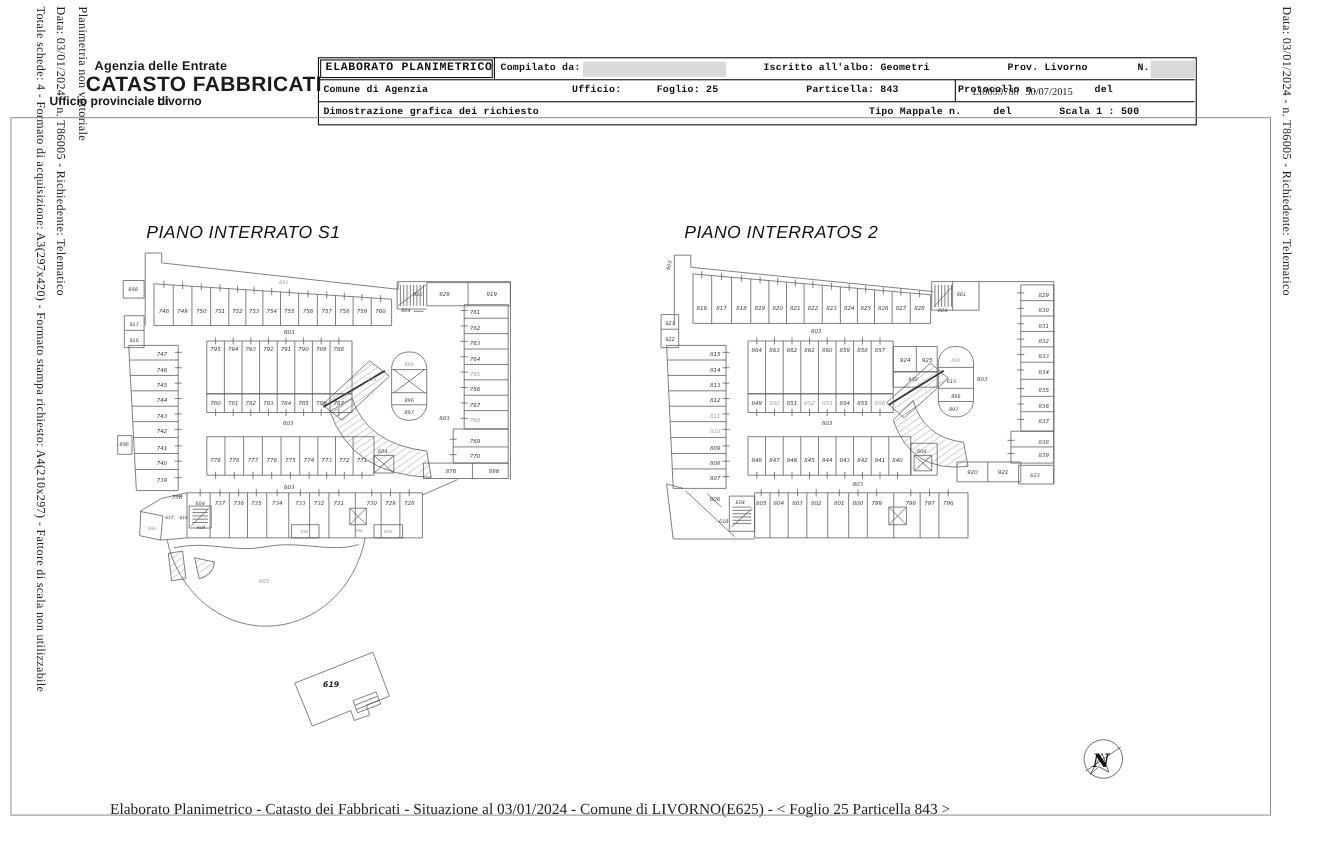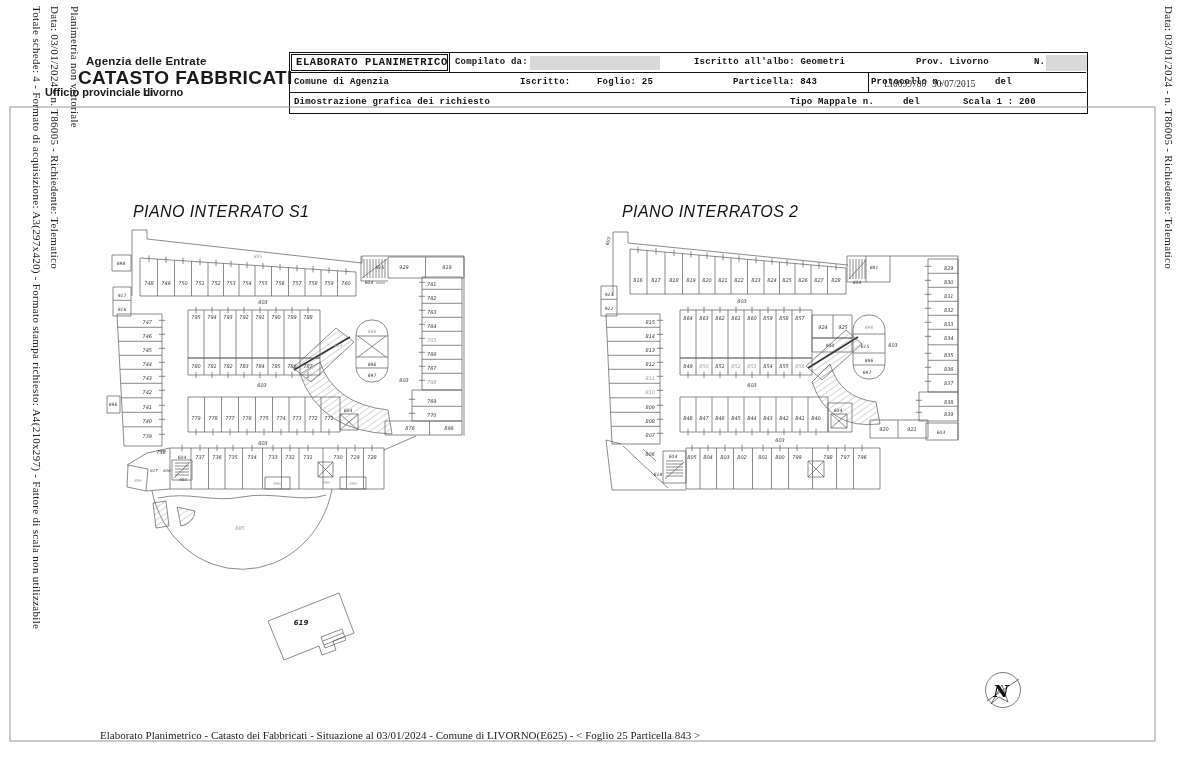--- a/index.html
+++ b/index.html
@@ -12,21 +12,21 @@
   .hdr-catasto{font-weight:bold;font-size:19px;letter-spacing:.4px;}
   .hdr-office{font-weight:bold;font-size:11px;}
   .mono{font-family:"Liberation Mono",monospace;font-weight:bold;font-size:9px;letter-spacing:.2px;color:#111;}
   .mono-big{font-family:"Liberation Mono",monospace;font-weight:bold;font-size:10.5px;letter-spacing:.6px;color:#111;}
   .serifsm{font-family:"Liberation Serif",serif;font-size:9.5px;color:#222;}
   .redact{position:absolute;background:#d9d9d9;}
   .ln{position:absolute;background:#111;}
   .tframe{position:absolute;border:1.2px solid #111;background:transparent;}
   .tinner{position:absolute;border:1.3px solid #111;}
   .plan-title{position:absolute;font-style:italic;font-size:16px;color:#111;letter-spacing:.4px;}
-  .footer{position:absolute;font-family:"Liberation Serif",serif;font-size:11px;color:#222;}
+  .footer{position:absolute;font-family:"Liberation Serif",serif;font-size:14px;color:#222;}
   svg{position:absolute;left:0;top:0;}
   .w{fill:none;stroke:#5a5a5a;stroke-width:.7;}
   .bw{fill:none;stroke:#333;stroke-width:1.6;}
   .hf{fill:url(#hat);stroke:#5a5a5a;stroke-width:.7;}
   .frame{fill:none;stroke:#8a8a8a;stroke-width:.9;}
   .lbl{font-family:"DejaVu Sans",sans-serif;font-style:italic;fill:#3a3a3a;}
   .fade{fill:#a0a0a0;}
   .strong{fill:#222;font-weight:bold;}
   .compass-n{font-family:"DejaVu Serif",serif;font-style:italic;font-weight:bold;fill:#111;}
 </style>
@@ -53,31 +53,31 @@
   <div class="ln" style="left:868px;top:72px;width:1px;height:20px;"></div>
 
   <div class="abs mono-big" style="left:296px;top:56px;">ELABORATO PLANIMETRICO</div>
   <div class="abs mono" style="left:455px;top:57px;">Compilato da:</div>
   <div class="redact" style="left:530px;top:56px;width:130px;height:14px;"></div>
   <div class="abs mono" style="left:694px;top:57px;">Iscritto all'albo: Geometri</div>
   <div class="abs mono" style="left:916px;top:57px;">Prov. Livorno</div>
   <div class="abs mono" style="left:1034px;top:57px;">N.</div>
   <div class="redact" style="left:1046px;top:55px;width:41px;height:16px;"></div>
   <div class="abs mono" style="left:294px;top:77px;">Comune di Agenzia</div>
-  <div class="abs mono" style="left:520px;top:77px;">Iscritto:</div>
+  <div class="abs mono" style="left:520px;top:77px;">Ufficio:</div>
   <div class="abs mono" style="left:597px;top:77px;">Foglio: 25</div>
   <div class="abs mono" style="left:693px;top:77px;padding-left:40px;">Particella: 843</div>
   <div class="abs mono" style="left:871px;top:77px;">Protocollo n.</div>
   <div class="abs serifsm" style="left:873px;top:79px;color:#333;margin-left:11px;">LI0099780</div>
   <div class="abs serifsm" style="left:932px;top:79px;">30/07/2015</div>
   <div class="abs mono" style="left:995px;top:77px;">del</div>
   <div class="abs mono" style="left:294px;top:97px;">Dimostrazione grafica dei richiesto</div>
   <div class="abs mono" style="left:790px;top:97px;">Tipo Mappale n.</div>
   <div class="abs mono" style="left:903px;top:97px;">del</div>
-  <div class="abs mono" style="left:963px;top:97px;">Scala 1 : 200</div>
+  <div class="abs mono" style="left:963px;top:97px;">Scala 1 : 500</div>
 
   <div class="plan-title" style="left:133px;top:203px;">PIANO INTERRATO S1</div>
   <div class="plan-title" style="left:622px;top:203px;">PIANO INTERRATOS 2</div>
 
   <div class="footer" style="left:100px;top:729px;">Elaborato Planimetrico - Catasto dei Fabbricati - Situazione al 03/01/2024 - Comune di LIVORNO(E625) - &lt; Foglio 25 Particella 843 &gt;</div>
 
   <svg id="plan-svg" width="1200" height="768" viewBox="0 0 1200 768">
     <defs>
       <pattern id="hat" patternUnits="userSpaceOnUse" width="5" height="5" patternTransform="rotate(55)">
         <line x1="0" y1="0" x2="0" y2="5" stroke="#777" stroke-width="0.6"></line>

